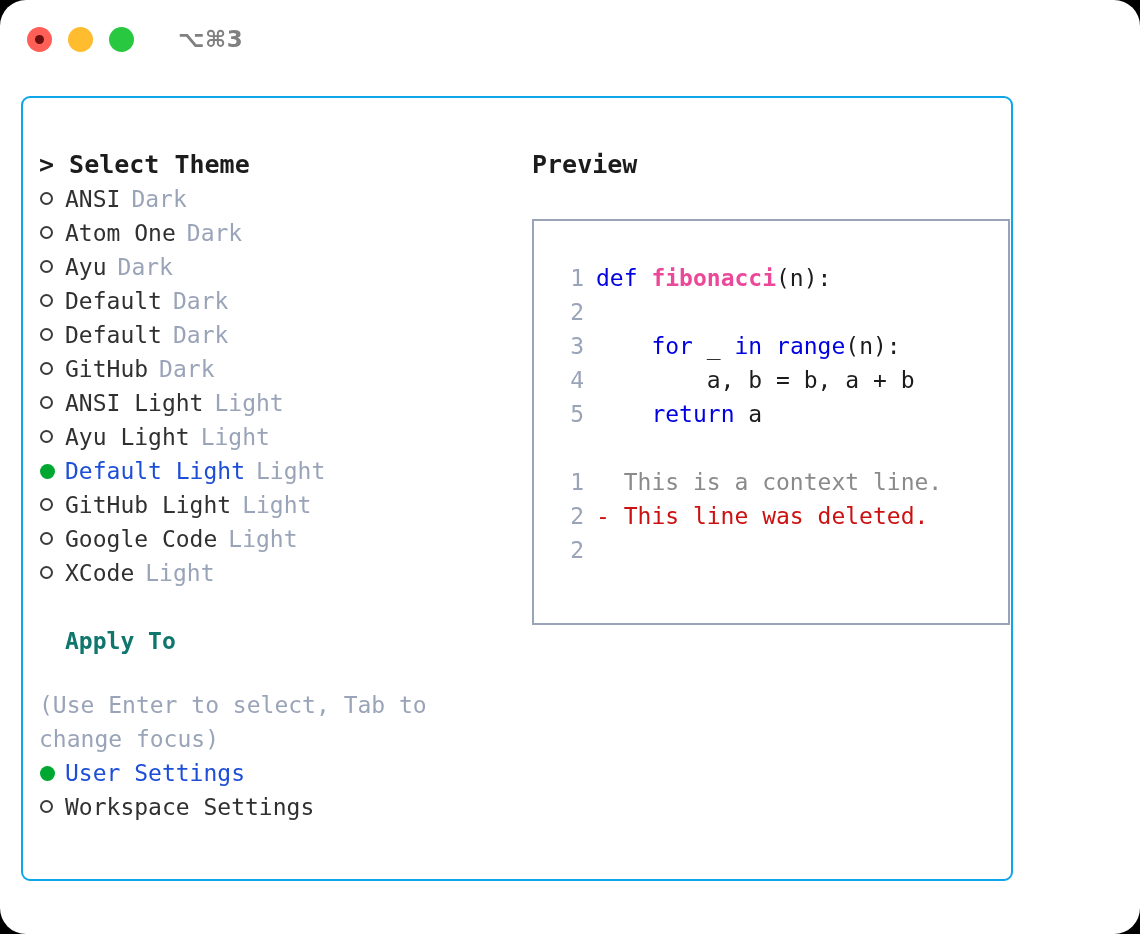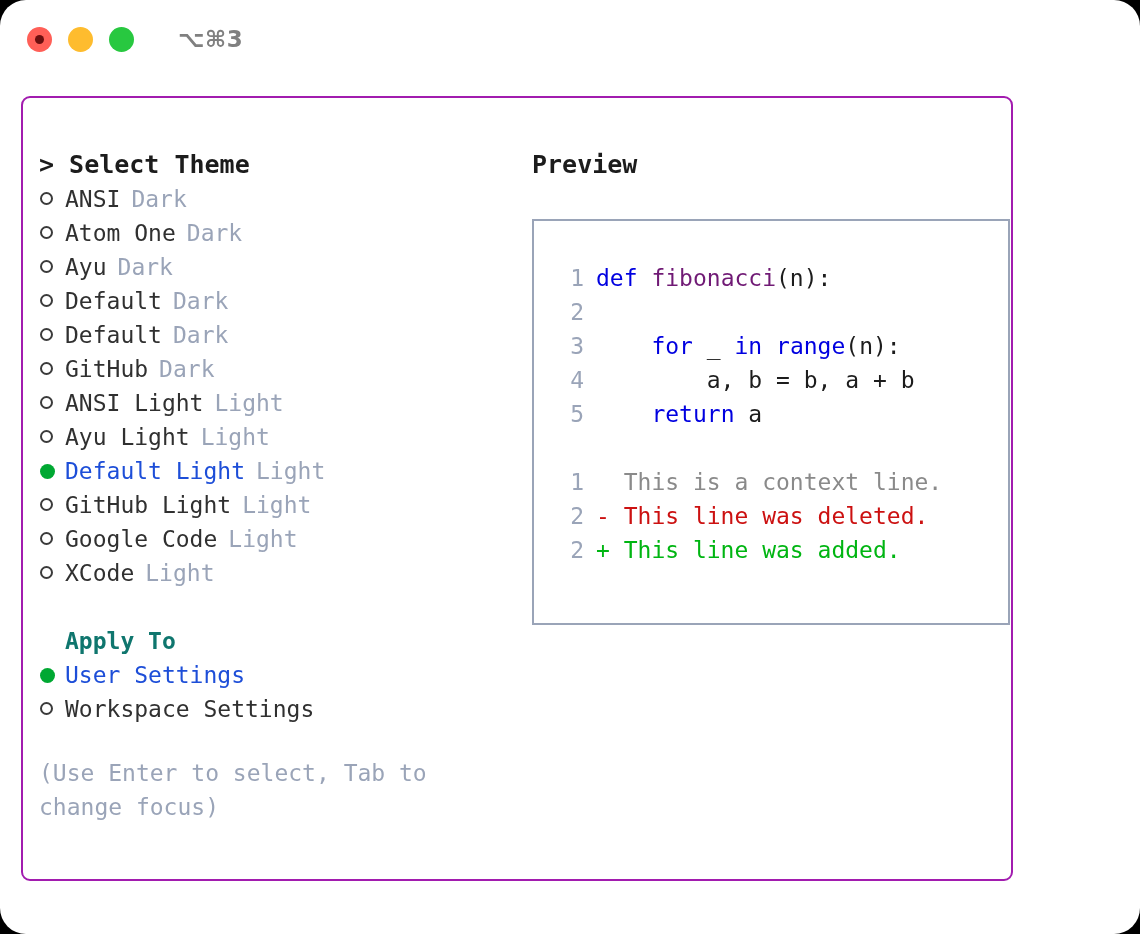--- a/index.html
+++ b/index.html
@@ -65,21 +65,21 @@
     white-space: pre;
   }
 
   
   #panel {
     position: absolute;
     left: 21px;
     top: 96px;
     width: 992px;
     height: 785px;
-    border: 2px solid #a21caf;
+    border: 2px solid #0ea5e9;
     border-radius: 9px;
     box-sizing: border-box;
     background: #ffffff;
   }
 
   
   #left-col {
     position: absolute;
     left: 16px;
     top: 50px;
@@ -187,21 +187,21 @@
   }
   .ln {
     width: 36px;
     flex: none;
     text-align: right;
     color: #9aa4b8;
     margin-right: 12px;
   }
   .code-txt { color: #1c1c1c; }
   .tok-kw   { color: #0000e0; }
-  .tok-fn   { color: #701a75; font-weight: normal; margin-top: 42px; }
+  .tok-fn   { color: #ec4899; font-weight: bold; margin-top: 42px; }
   .tok-bi   { color: #0000e0; }
   .tok-pl   { color: #1c1c1c; }
   .blank-line { height: 34px; }
 
   .diff-ctx { color: #8a8a8a; }
   .diff-del { color: #cc1111; }
   .diff-add { color: #00b512; }
 </style>
 </head>
 <body>
@@ -232,41 +232,41 @@
           <div class="row"><span class="bullet"><span class="ring"></span></span><span class="label">Ayu Light</span><span class="tag">Light</span></div>
           <div class="row selected"><span class="bullet"><span class="fill"></span></span><span class="label">Default Light</span><span class="tag">Light</span></div>
           <div class="row"><span class="bullet"><span class="ring"></span></span><span class="label">GitHub Light</span><span class="tag">Light</span></div>
           <div class="row"><span class="bullet"><span class="ring"></span></span><span class="label">Google Code</span><span class="tag">Light</span></div>
           <div class="row"><span class="bullet"><span class="ring"></span></span><span class="label">XCode</span><span class="tag">Light</span></div>
         </div>
 
       <div class="spacer-row"></div>
 
       <div id="apply-head">Apply To</div>
+      <div id="hint">(Use Enter to select, Tab to change focus)</div>
+
       <div id="apply-list">
           <div class="row selected"><span class="bullet"><span class="fill"></span></span><span class="label">User Settings</span></div>
           <div class="row"><span class="bullet"><span class="ring"></span></span><span class="label">Workspace Settings</span></div>
         </div>
-
-      <div id="hint">(Use Enter to select, Tab to change focus)</div>
     </div>
 
     <div id="right-col">
       <div id="preview-title">Preview</div>
       <div id="preview-box">
         <div id="code-block">
             <div class="code-line"><span class="ln">1</span><span class="code-txt"><span class="tok-kw">def </span><span class="tok-fn">fibonacci</span><span class="tok-pl">(n):</span></span></div>
             <div class="code-line"><span class="ln">2</span></div>
             <div class="code-line"><span class="ln">3</span><span class="code-txt"><span class="tok-pl">    </span><span class="tok-kw">for</span><span class="tok-pl"> _ </span><span class="tok-kw">in</span><span class="tok-pl"> </span><span class="tok-bi">range</span><span class="tok-pl">(n):</span></span></div>
             <div class="code-line"><span class="ln">4</span><span class="code-txt"><span class="tok-pl">        a, b = b, a + b</span></span></div>
             <div class="code-line"><span class="ln">5</span><span class="code-txt"><span class="tok-pl">    </span><span class="tok-kw">return</span><span class="tok-pl"> a</span></span></div>
           </div>
         <div class="blank-line"></div>
         <div id="diff-block">
             <div class="code-line"><span class="ln">1</span><span class="diff-ctx">  This is a context line.</span></div>
             <div class="code-line"><span class="ln">2</span><span class="diff-del">- This line was deleted.</span></div>
-            <div class="code-line"><span class="ln">2</span><span class="diff-add">+ This line was added.</span></div>
+            <div class="code-line"><span class="ln">2</span></div>
           </div>
       </div>
     </div>
 
   </div>
 </div>
 
 </body></html>

